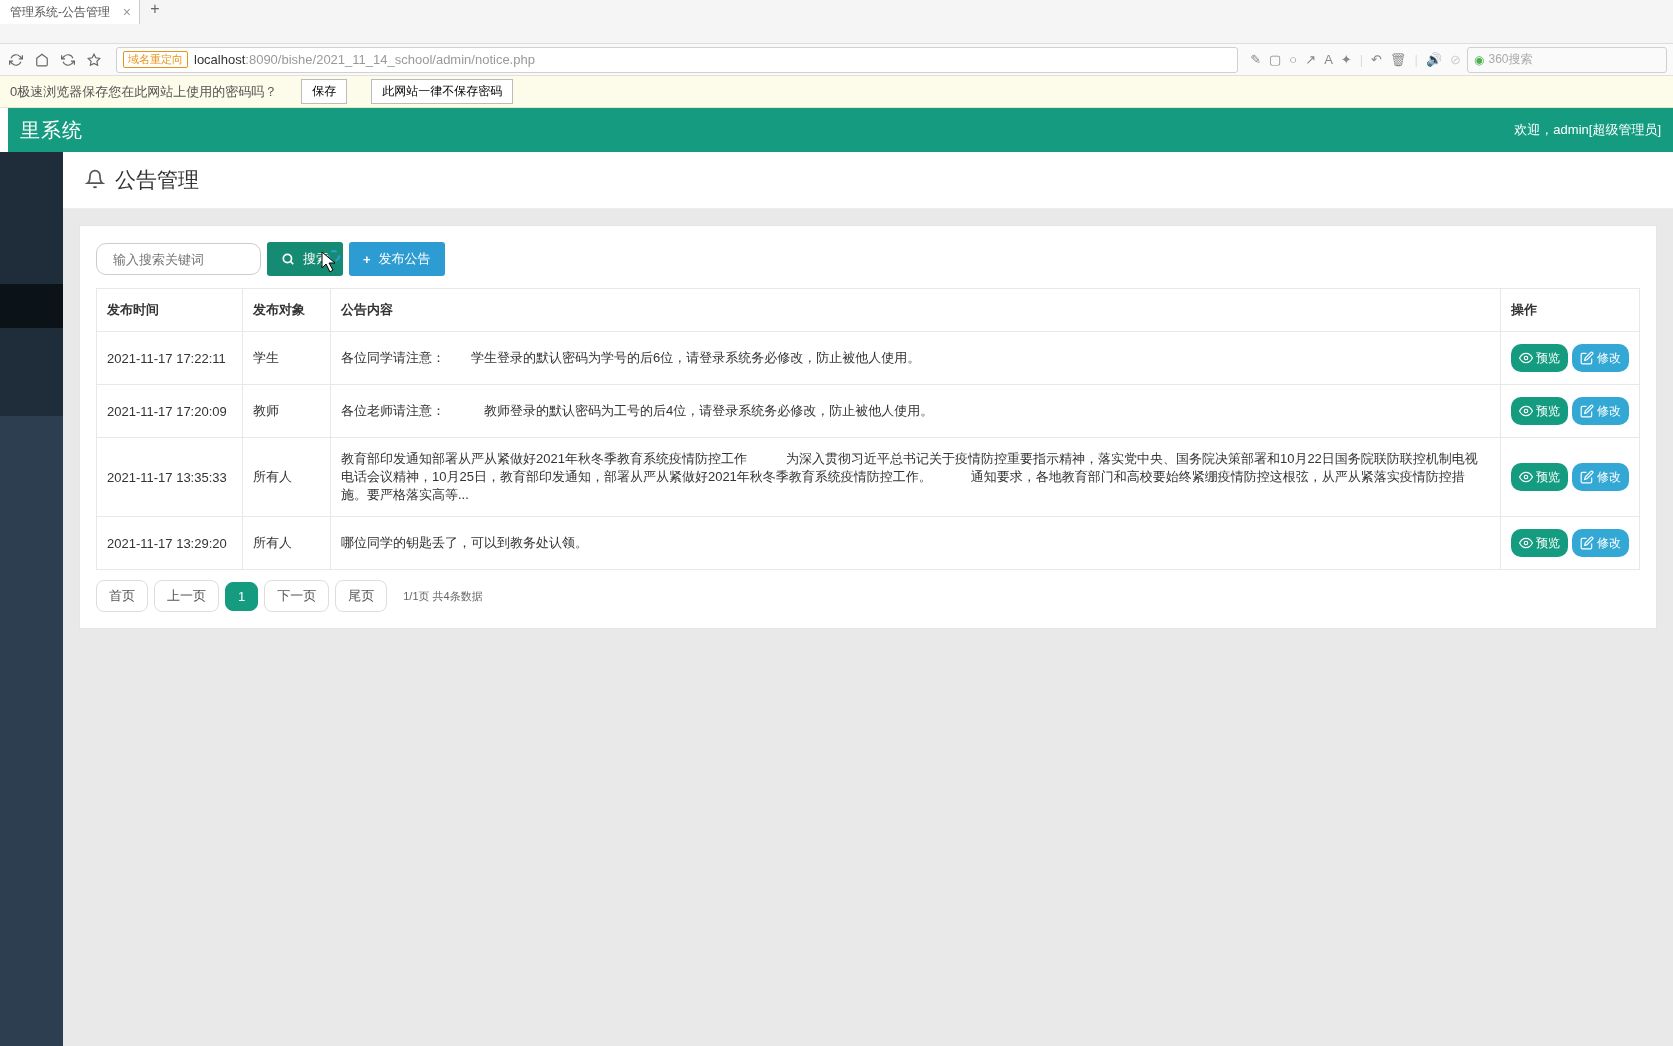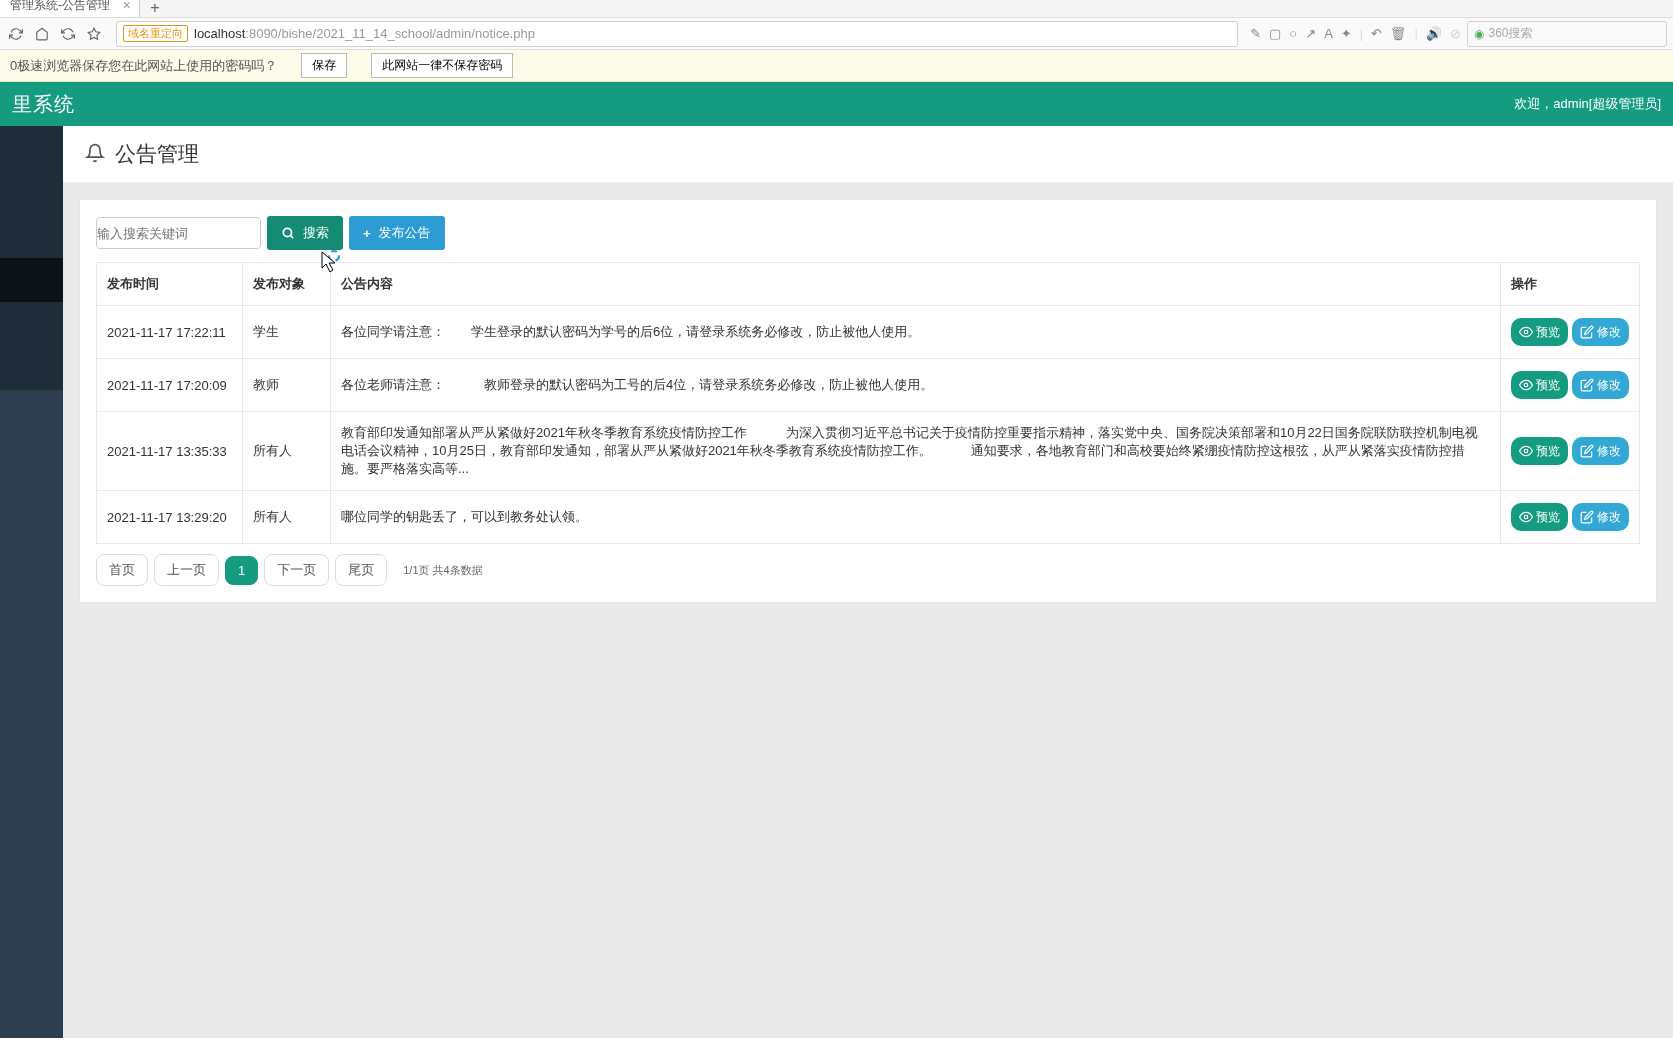--- a/index.html
+++ b/index.html
@@ -1,57 +1,57 @@
 <!DOCTYPE html>
 <html><head>
   <meta charset="utf-8">
   <style>
     * { margin: 0; padding: 0; box-sizing: border-box; }
     body { font-family: "Microsoft YaHei", Arial, sans-serif; font-size: 13px; background: #fff; overflow: hidden; }
 
     
-    .browser-tabs { height: 18px; background: #f5f5f5; display: flex; align-items: flex-end; border-bottom: 1px solid #ddd; }
+    .browser-tabs { height: 44px; background: #f5f5f5; display: flex; align-items: flex-start; border-bottom: 1px solid #ddd; }
     .tab { height: 24px; padding: 0 28px 0 10px; background: #fff; border-right: 1px solid #ccc; display: flex; align-items: center; font-size: 12px; color: #555; position: relative; min-width: 140px; }
     .tab-close { position: absolute; right: 8px; color: #999; cursor: pointer; font-size: 14px; }
     .new-tab { width: 30px; text-align: center; color: #666; font-size: 16px; cursor: pointer; }
 
     .browser-toolbar { height: 32px; display: flex; align-items: center; padding: 0 6px; gap: 6px; border-bottom: 1px solid #e0e0e0; background: #fafafa; }
     .tb-right { margin-left: auto; display: flex; align-items: center; gap: 8px; color: #888; }
     .nav-icon { width: 20px; height: 20px; display: flex; align-items: center; justify-content: center; color: #666; cursor: pointer; }
     .url-bar { flex: 1; height: 26px; border: 1px solid #d0d0d0; border-radius: 3px; display: flex; align-items: center; padding: 0 6px; background: #fff; margin: 0 6px; }
     .url-badge { background: #fff; color: #e89417; border: 1px solid #e89417; padding: 0 4px; font-size: 11px; margin-right: 6px; border-radius: 2px; }
     .url-text { color: #999; font-size: 13px; }
     .url-text .host { color: #333; }
     .search-box { width: 200px; height: 26px; border: 1px solid #d0d0d0; border-radius: 3px; padding: 0 6px; display: flex; align-items: center; gap: 4px; color: #aaa; font-size: 12px; }
 
     .pw-bar { height: 32px; background: #fdfbe9; border-bottom: 1px solid #e8e4c4; display: flex; align-items: center; padding: 0 10px; gap: 24px; font-size: 13px; color: #555; }
     .pw-btn { padding: 3px 10px; border: 1px solid #bbb; background: #fff; cursor: pointer; font-size: 12px; }
 
     
-    .app-header { height: 44px; background: #159c80; color: #fff; display: flex; align-items: center; padding: 0 12px; }
+    .app-header { height: 44px; background: #159c80; color: #fff; display: flex; align-items: center; padding: 0 12px; margin-left: 8px; }
     .app-header-left { font-size: 20px; font-weight: 400; letter-spacing: 1px; }
     .app-header-right { margin-left: auto; font-size: 13px; }
 
     
     .app-body { display: flex; height: calc(100vh - 134px); }
     .sidebar { width: 63px; background: #2c3e50; }
     .sidebar-item { height: 44px; }
     .sidebar-item.dark { background: #1f2d3a; }
     .sidebar-item.active { background: #0c1318; }
 
     .main { flex: 1; background: #e9e9e9; overflow: auto; }
 
     .page-title-bar { background: #fff; padding: 14px 22px; display: flex; align-items: center; gap: 10px; border-bottom: 1px solid #eee; }
     .page-title-bar h2 { font-size: 21px; font-weight: 400; color: #333; }
     .bell-icon { color: #555; }
 
     .content-card { margin: 16px; background: #fff; padding: 16px; border: 1px solid #e5e5e5; }
 
     .search-row { display: flex; gap: 6px; align-items: center; margin-bottom: 12px; }
-    .search-input { width: 165px; height: 32px; border: 1px solid #ccc; border-radius: 4px; padding: 0 0; font-size: 13px; }
+    .search-input { width: 165px; height: 32px; border: 1px solid #ccc; border-radius: 10px; padding: 0 16px; font-size: 13px; }
     .btn { height: 34px; padding: 0 14px; border: none; border-radius: 3px; color: #fff; cursor: pointer; display: inline-flex; align-items: center; gap: 8px; font-size: 13px; }
     .btn-search { background: #148b72; }
     .btn-publish { background: #2c9cd2; }
 
     table { width: 100%; border-collapse: collapse; }
     th, td { border: 1px solid #e8e8e8; padding: 12px 10px; text-align: left; font-size: 13px; color: #333; vertical-align: middle; }
     th { font-weight: 600; background: #fff; }
     .col-time { width: 146px; }
     .col-target { width: 88px; }
     .col-action { width: 110px; }

